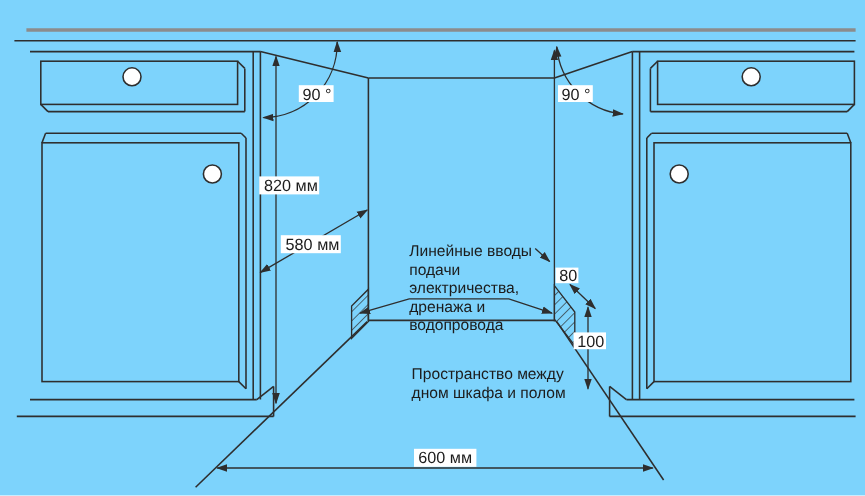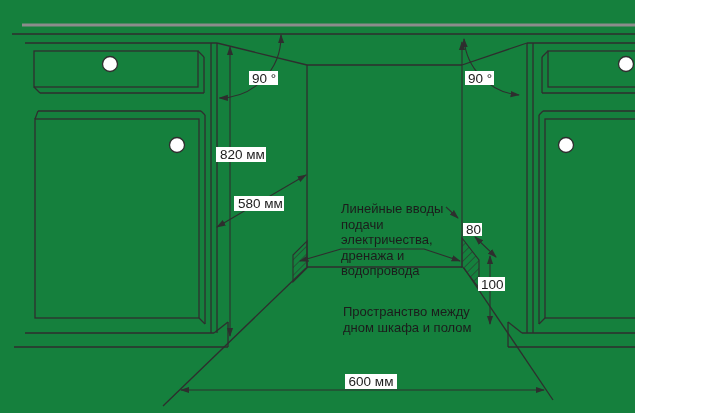--- a/index.html
+++ b/index.html
@@ -1,16 +1,16 @@
 <!DOCTYPE html>
 <html><head>
 <meta charset="utf-8">
 <style>
   html,body{margin:0;padding:0;background:#ffffff;}
-  .stage{width:635px;height:413px;position:relative;background:#15803d;overflow:hidden;}
+  .stage{width:721px;height:413px;position:relative;background:#7dd3fc;overflow:hidden;}
   svg{display:block;}
   svg text{font-family:"Liberation Sans","DejaVu Sans",sans-serif;fill:#1c1c1c;}
   .dim{font-size:13.5px;}
   .note{font-size:13px;}
   .mid{text-anchor:middle;}
   .txtbg{fill:#ffffff;stroke:none;}
 </style>
 </head>
 <body>
 

